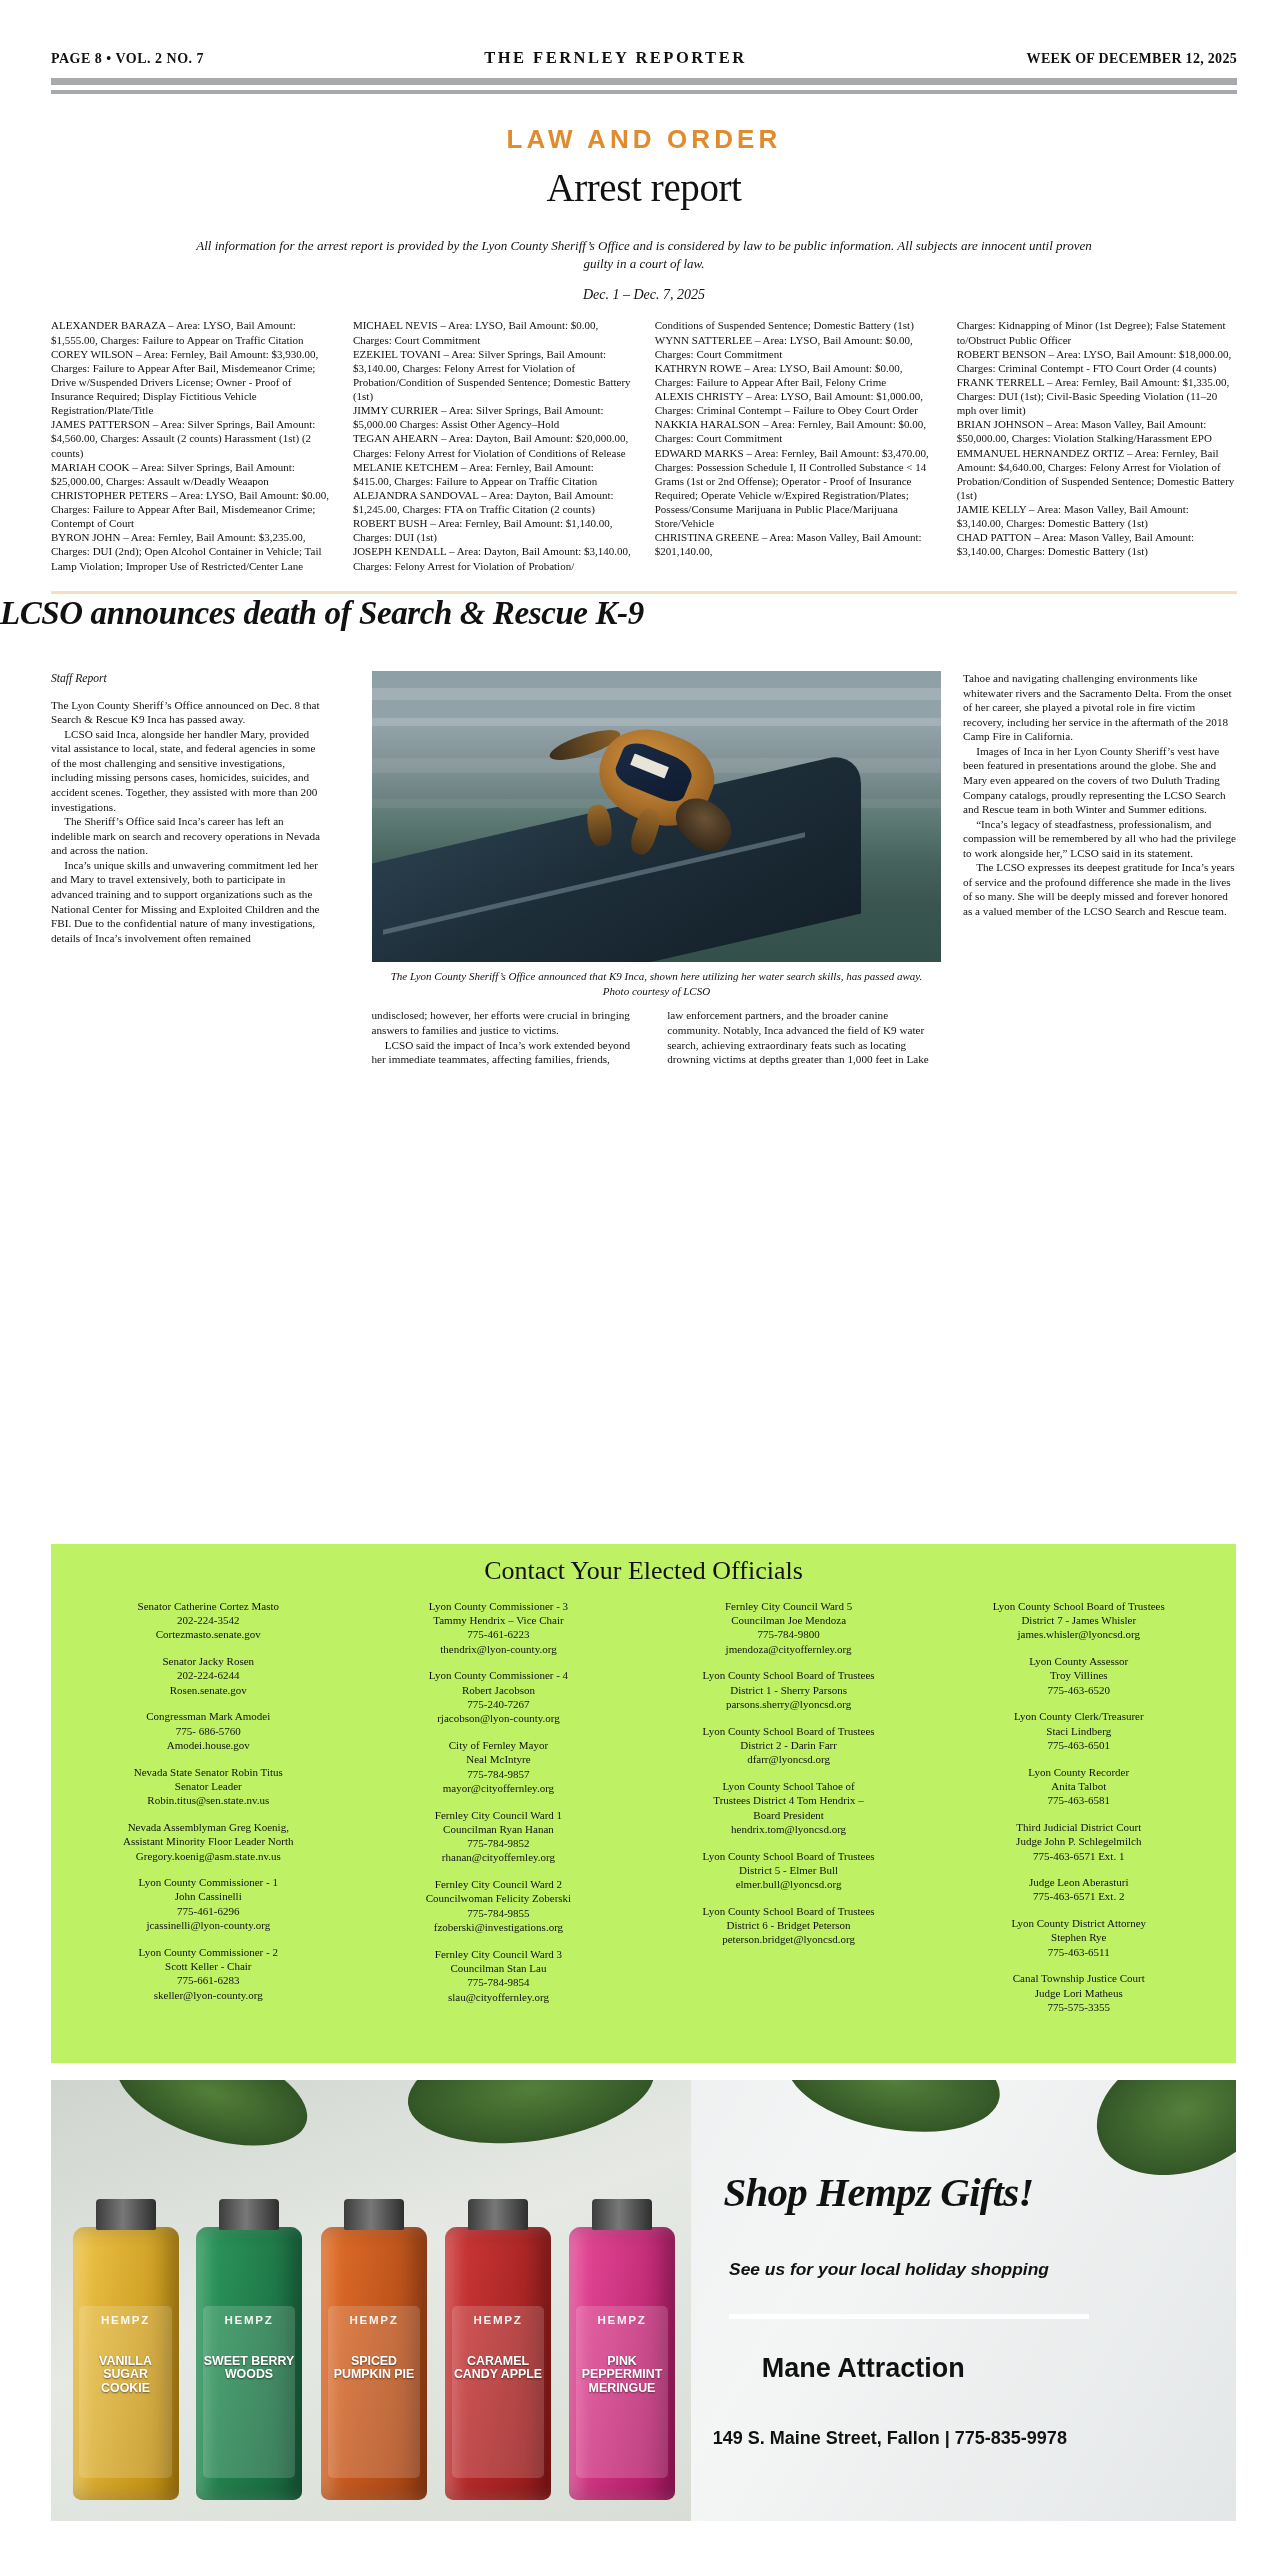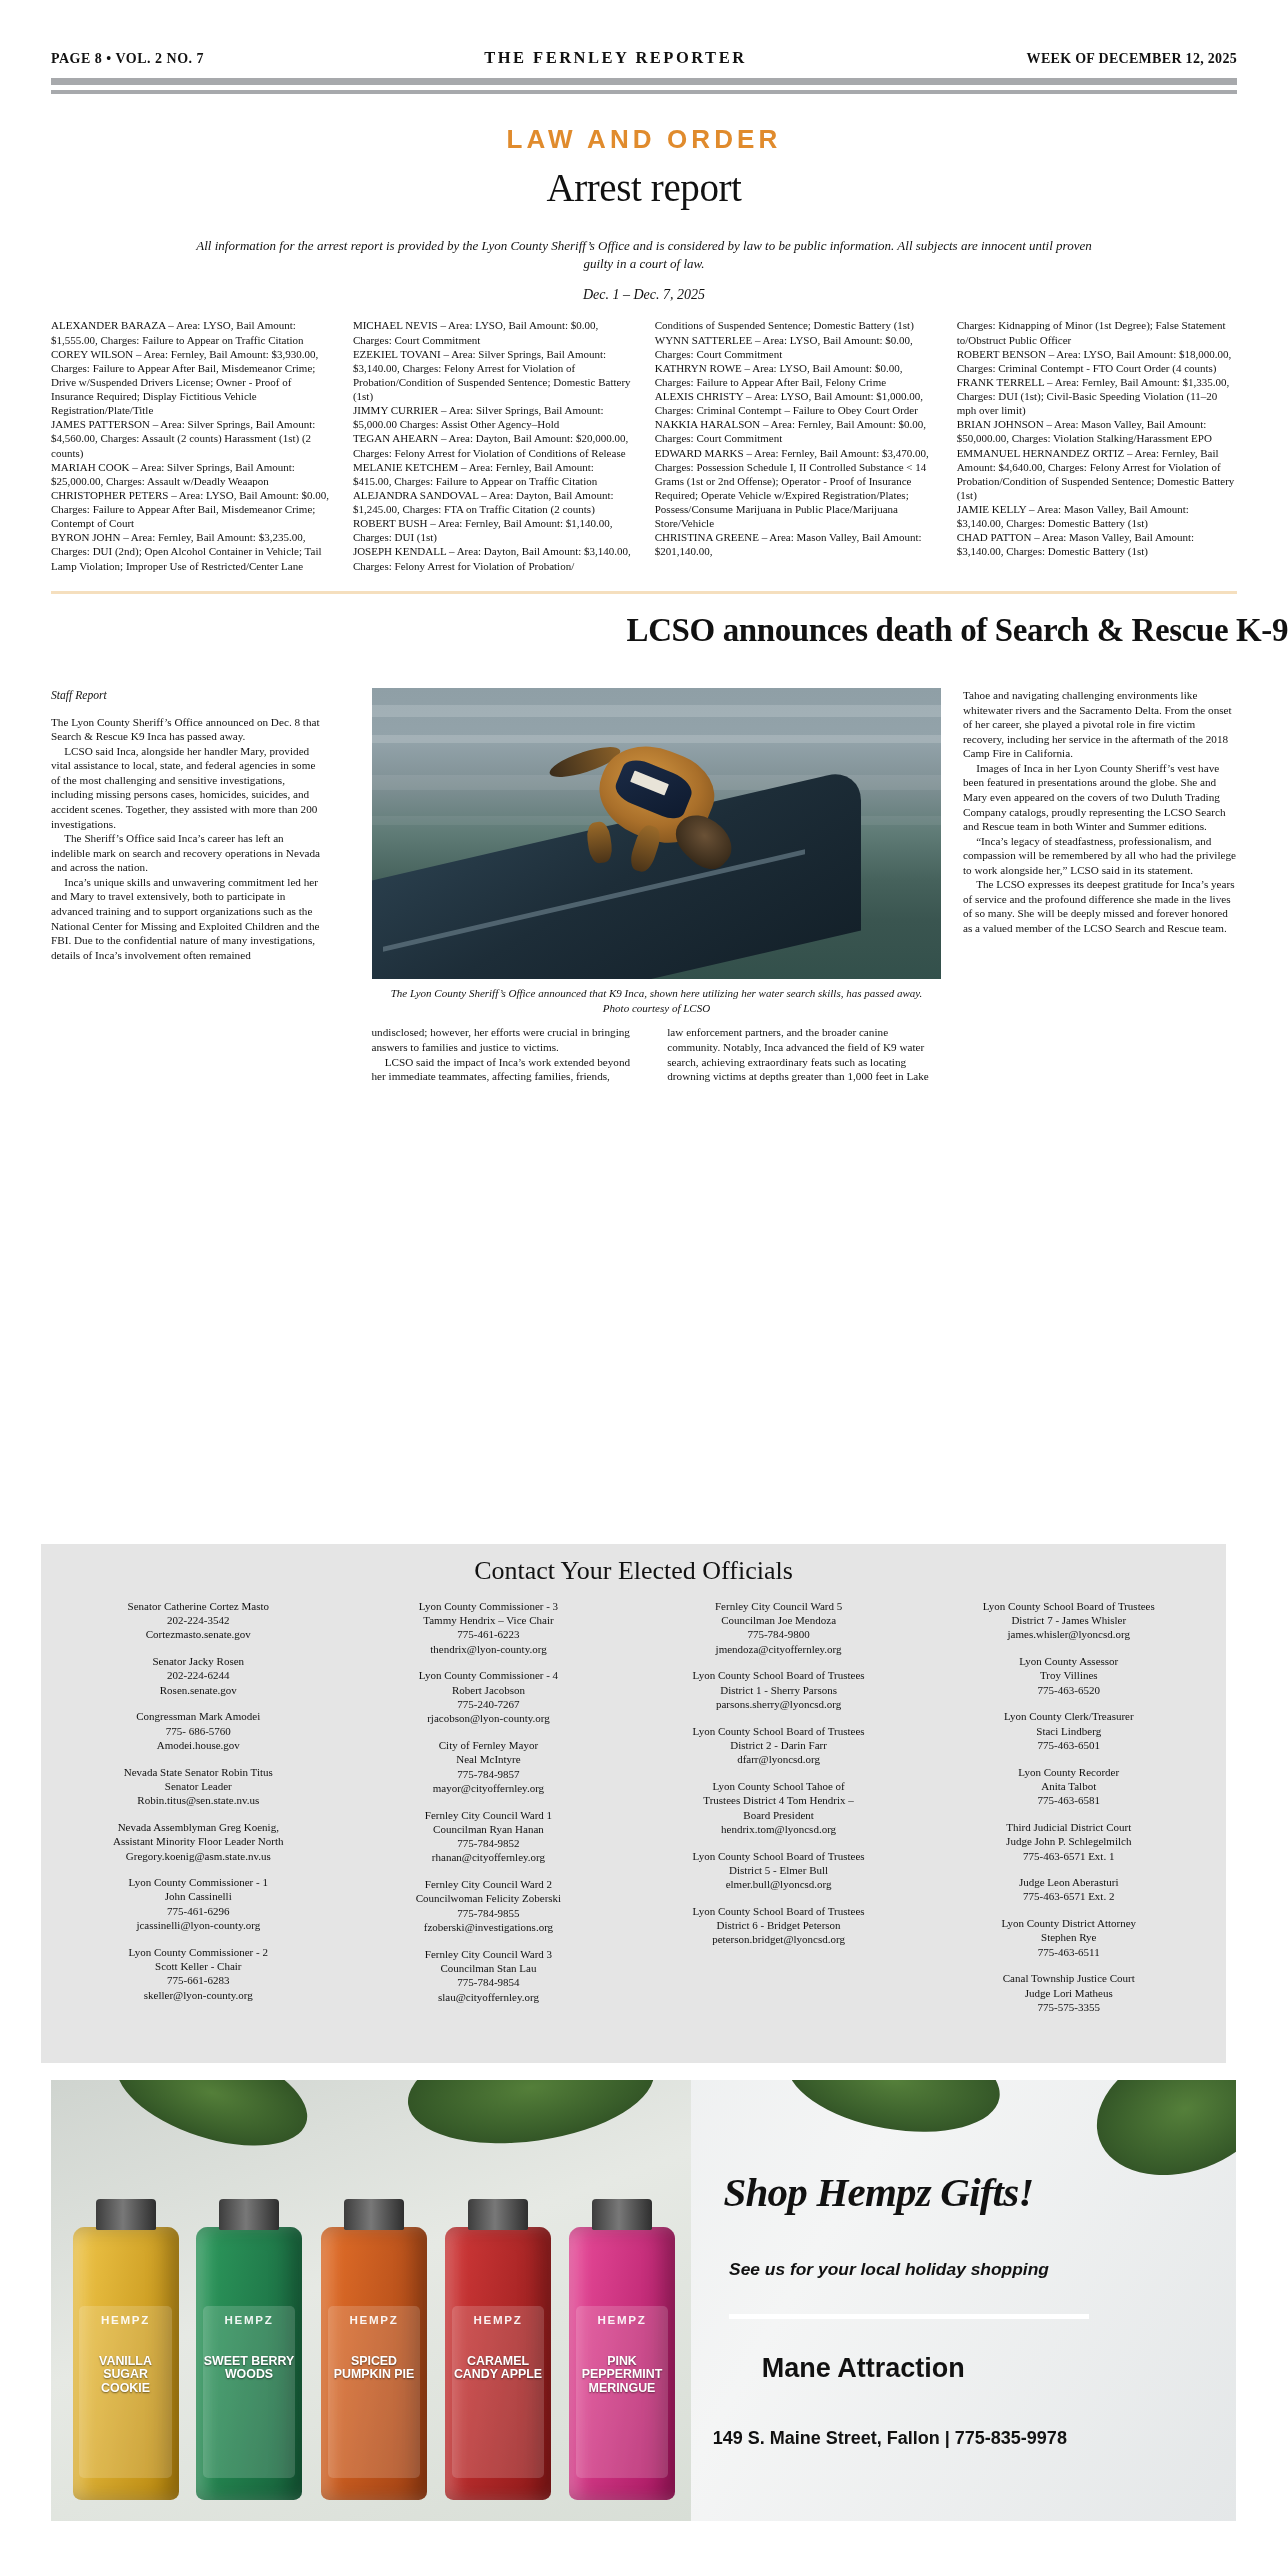--- a/index.html
+++ b/index.html
@@ -98,25 +98,26 @@
 
   
   .story-rule {
     margin: 18px 51px 0 51px;
     height: 3.3px;
     background: #f5dfbe;
   }
 
   
   .k9-head {
-    text-align: right;
+    text-align: left;
     font-size: 33px;
-    margin-top: 18px;
+    margin-top: 1px;
     font-family: "Liberation Serif", serif;
     letter-spacing: -0.4px;
+    font-style: italic;
   }
   .k9-body {
     display: flex;
     gap: 21.5px;
     padding: 11.6px 51px 0 51px;
     align-items: flex-start;
   }
   .k9-col {
     flex: 1 1 0;
     font-size: 11.2px;
@@ -237,25 +238,25 @@
     flex: 1 1 0;
     font-size: 11.2px;
     line-height: 1.30;
   }
   .k9-sub p { margin: 0; text-indent: 13.2px; }
   .k9-sub p.noindent { text-indent: 0; }
 
   
   .officials {
     position: absolute;
-    left: 41px;
+    left: 51px;
     top: 1544px;
     width: 1185px;
     height: 519px;
-    background: #e5e5e5;
+    background: #bef264;
   }
   .officials-title {
     text-align: center;
     font-size: 26px;
     padding-top: 11.6px;
     font-family: "Liberation Serif", serif;
   }
   .officials-cols {
     display: flex;
     padding: 13.2px 18px 0 18px;

